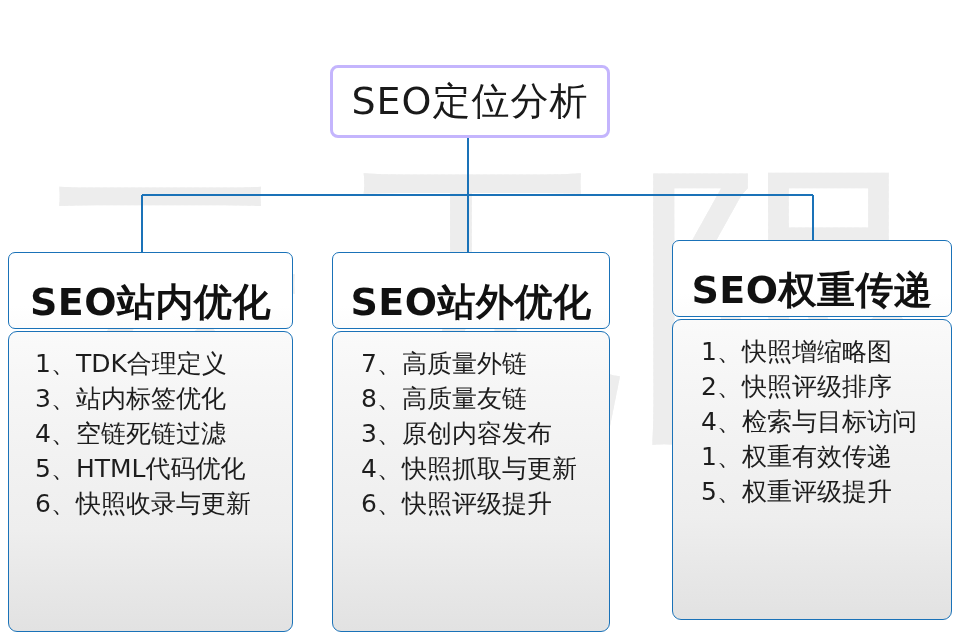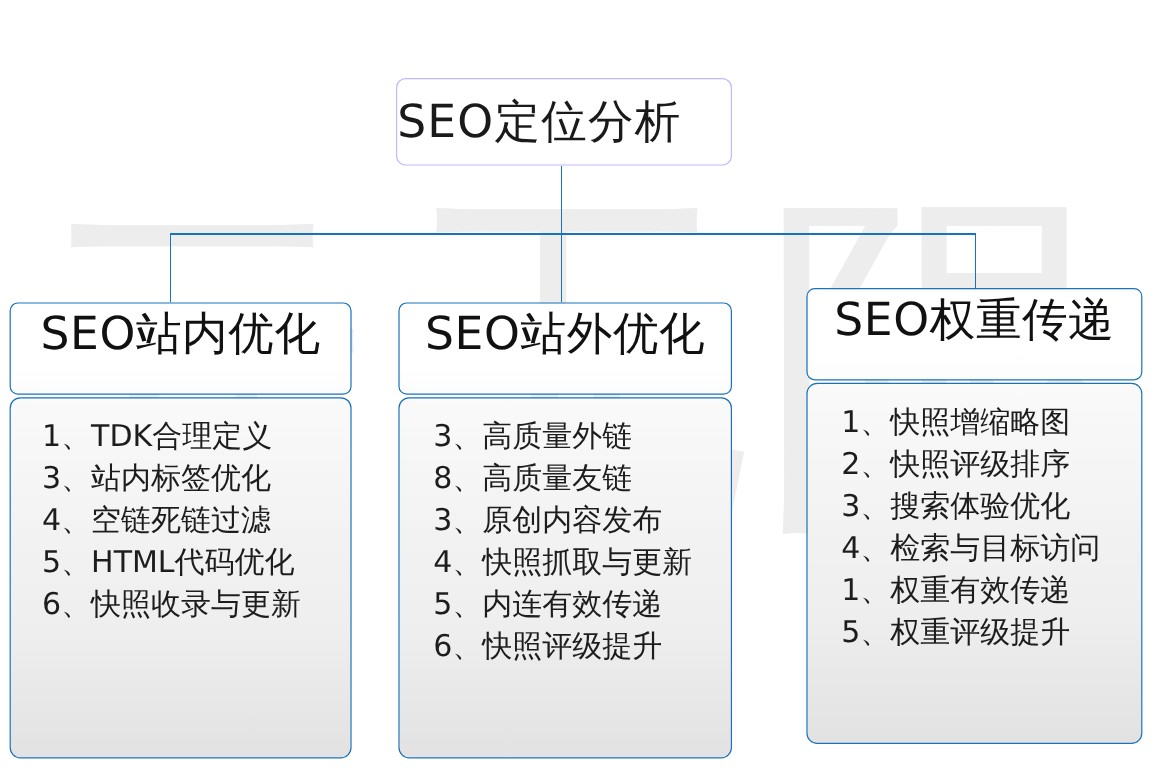--- a/index.html
+++ b/index.html
@@ -52,24 +52,24 @@
     transform:translateY(-4px);
   }
 
   
   .connectors{position:absolute;left:0;top:0;width:960px;height:641px;z-index:1;}
 
   
   .node{
     position:absolute;
     box-sizing:border-box;
-    border:1px solid #c4b5fd;
+    border:3px solid #c4b5fd;
     border-radius:7px;
     background:#ffffff;
-    display:flex;align-items:center;
+    display:flex;align-items:center;justify-content:center;
     z-index:2;
   }
   .root-node{
     left:330px;top:65px;width:280px;height:73px;
     border-radius:8px;
   }
   .root-label{
     font-size:38px;
     color:#1a1a1a;
     letter-spacing:1px;
@@ -77,21 +77,21 @@
     white-space:nowrap;
   }
 
   .col{position:absolute;z-index:2;}
   .col-head{
     box-sizing:border-box;
     width:100%;height:77px;
     border:1px solid #1a72b8;
     border-radius:7px;
     background:linear-gradient(180deg,#ffffff 0%,#ffffff 70%,#fcfcfc 100%);
-    display:flex;align-items:flex-start;justify-content:center;
+    display:flex;align-items:flex-end;justify-content:center;font-weight:bold;
   }
   .col-head-label{
     font-size:38px;
     color:#111111;
     letter-spacing:0.5px;
     font-family:"DejaVu Sans","Liberation Sans",sans-serif;
     white-space:nowrap;
   }
   .col-body{
     box-sizing:border-box;
@@ -157,36 +157,34 @@
       <div class="item">5、HTML代码优化</div>
       <div class="item">6、快照收录与更新</div>
     </div>
   </div>
 
   <div class="col col-2">
     <div class="col-head">
       <span class="col-head-label">SEO站外优化</span>
     </div>
     <div class="col-body">
-      <div class="item">3、高质量外链</div>
+      <div class="item">7、高质量外链</div>
       <div class="item">8、高质量友链</div>
       <div class="item">3、原创内容发布</div>
       <div class="item">4、快照抓取与更新</div>
-      <div class="item">5、内连有效传递</div>
       <div class="item">6、快照评级提升</div>
     </div>
   </div>
 
   <div class="col col-3">
     <div class="col-head">
       <span class="col-head-label">SEO权重传递</span>
     </div>
     <div class="col-body">
       <div class="item">1、快照增缩略图</div>
       <div class="item">2、快照评级排序</div>
-      <div class="item">3、搜索体验优化</div>
       <div class="item">4、检索与目标访问</div>
       <div class="item">1、权重有效传递</div>
       <div class="item">5、权重评级提升</div>
     </div>
   </div>
 
 </div>
 
 </body></html>

